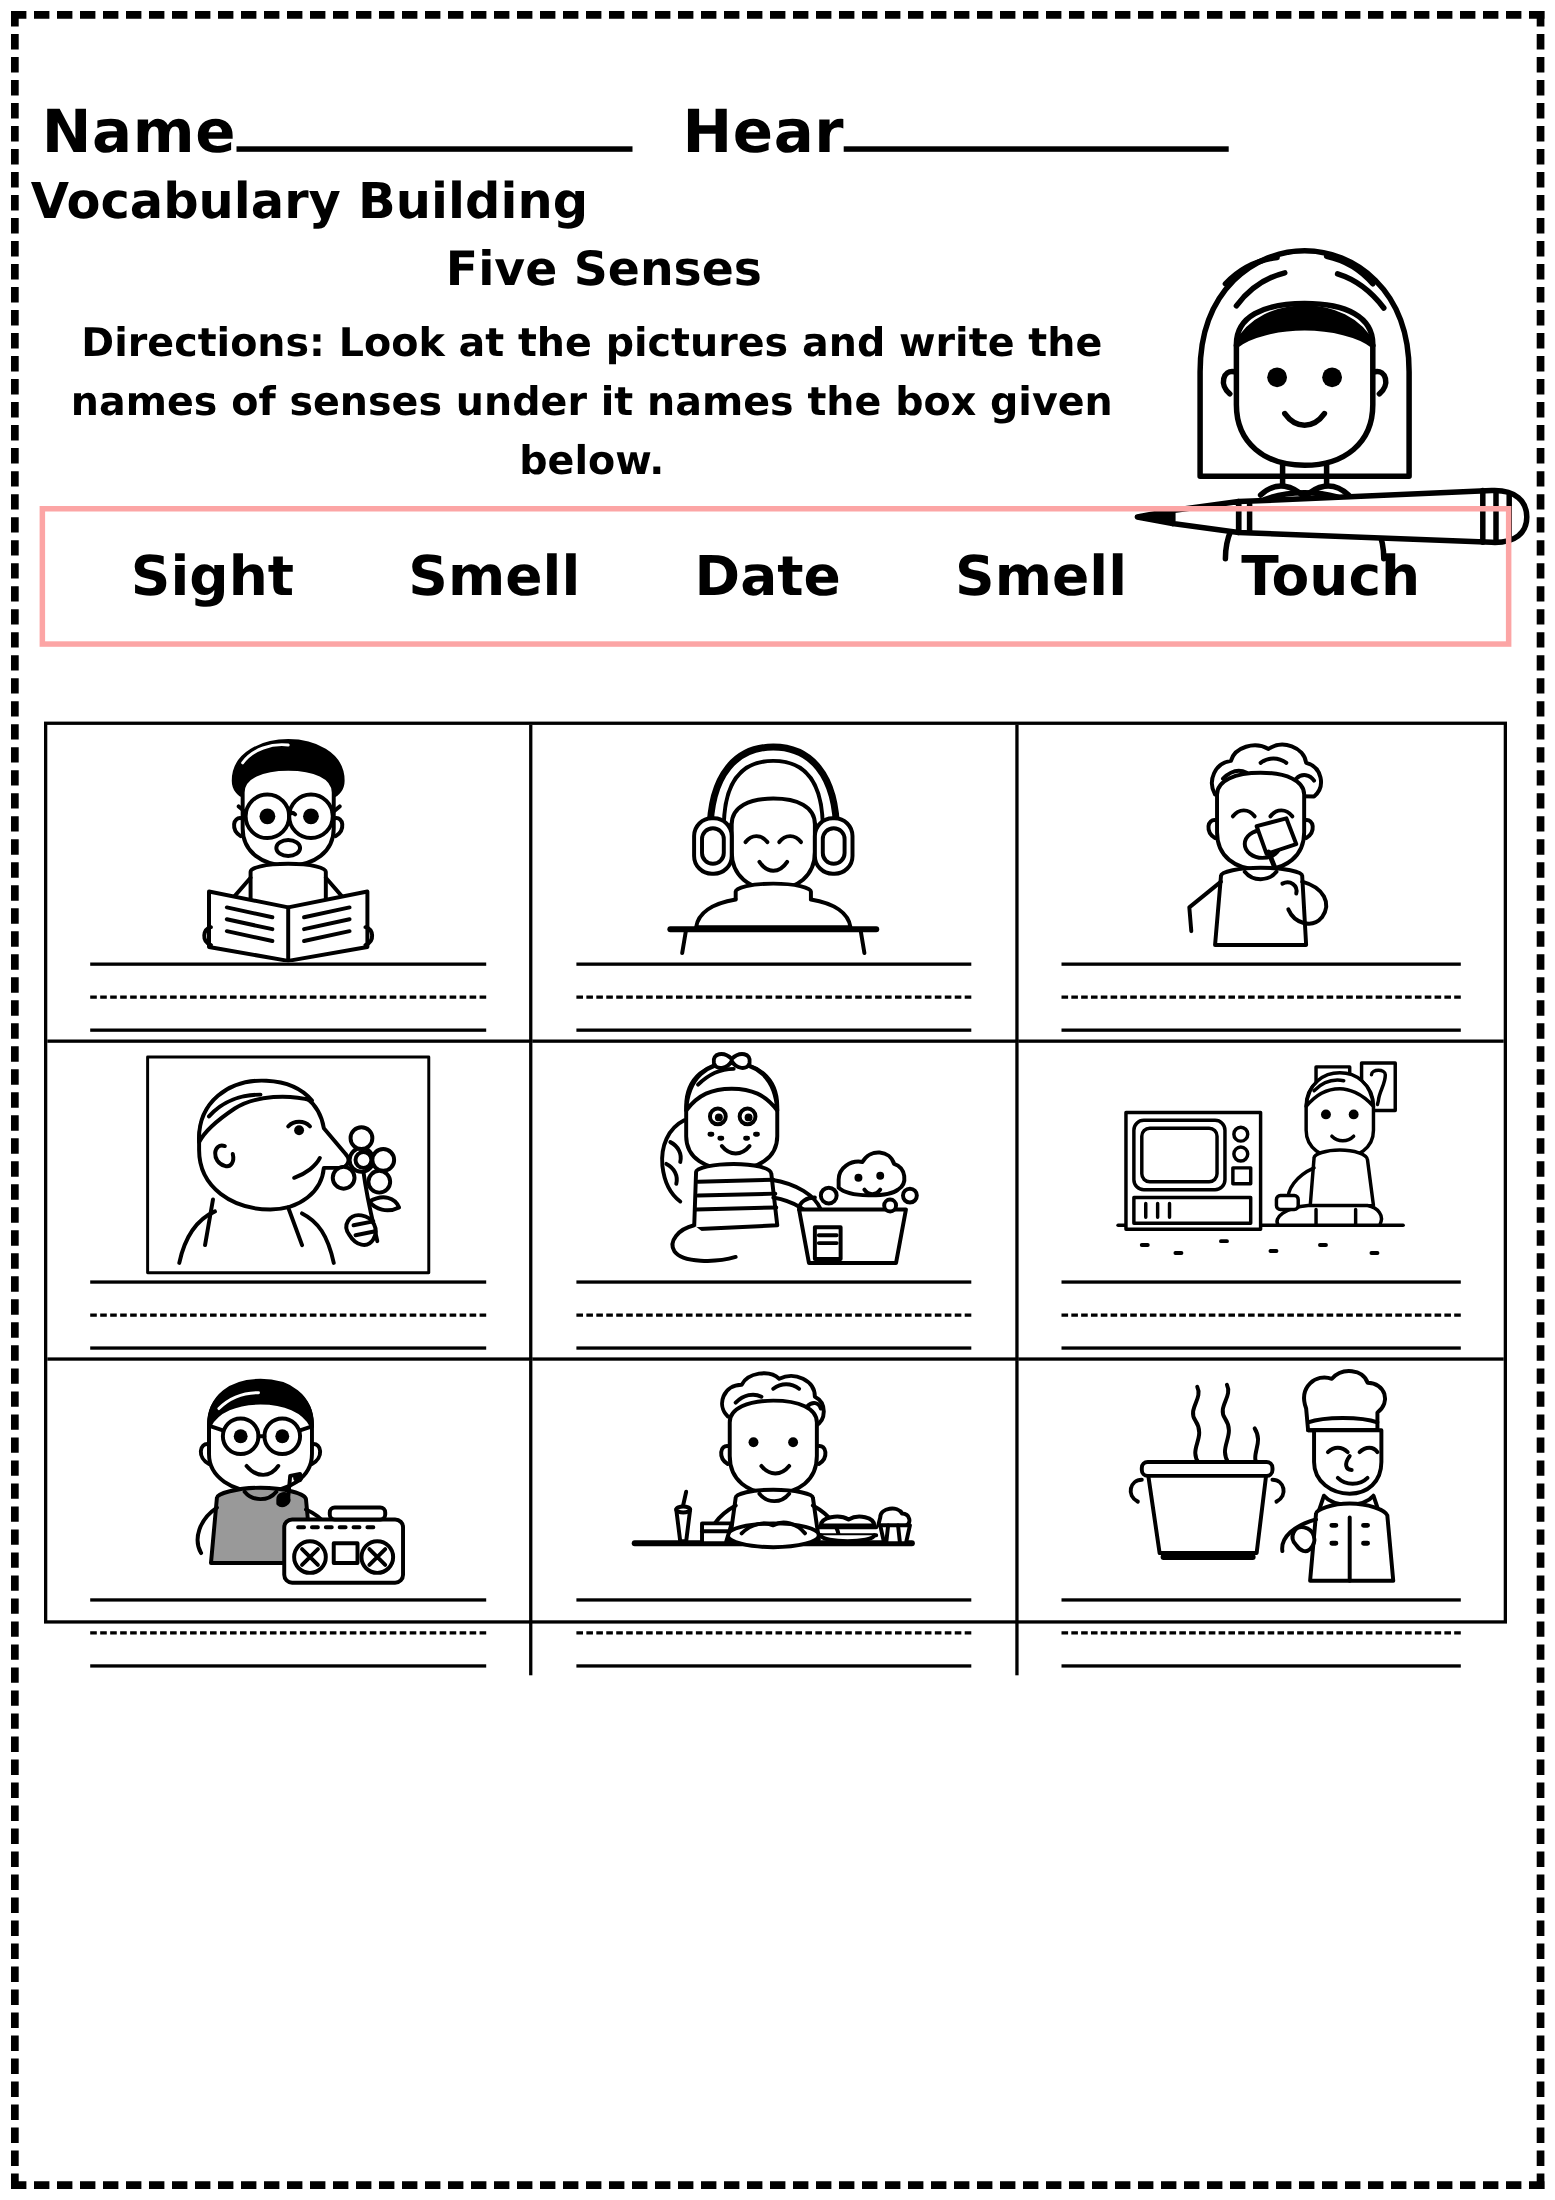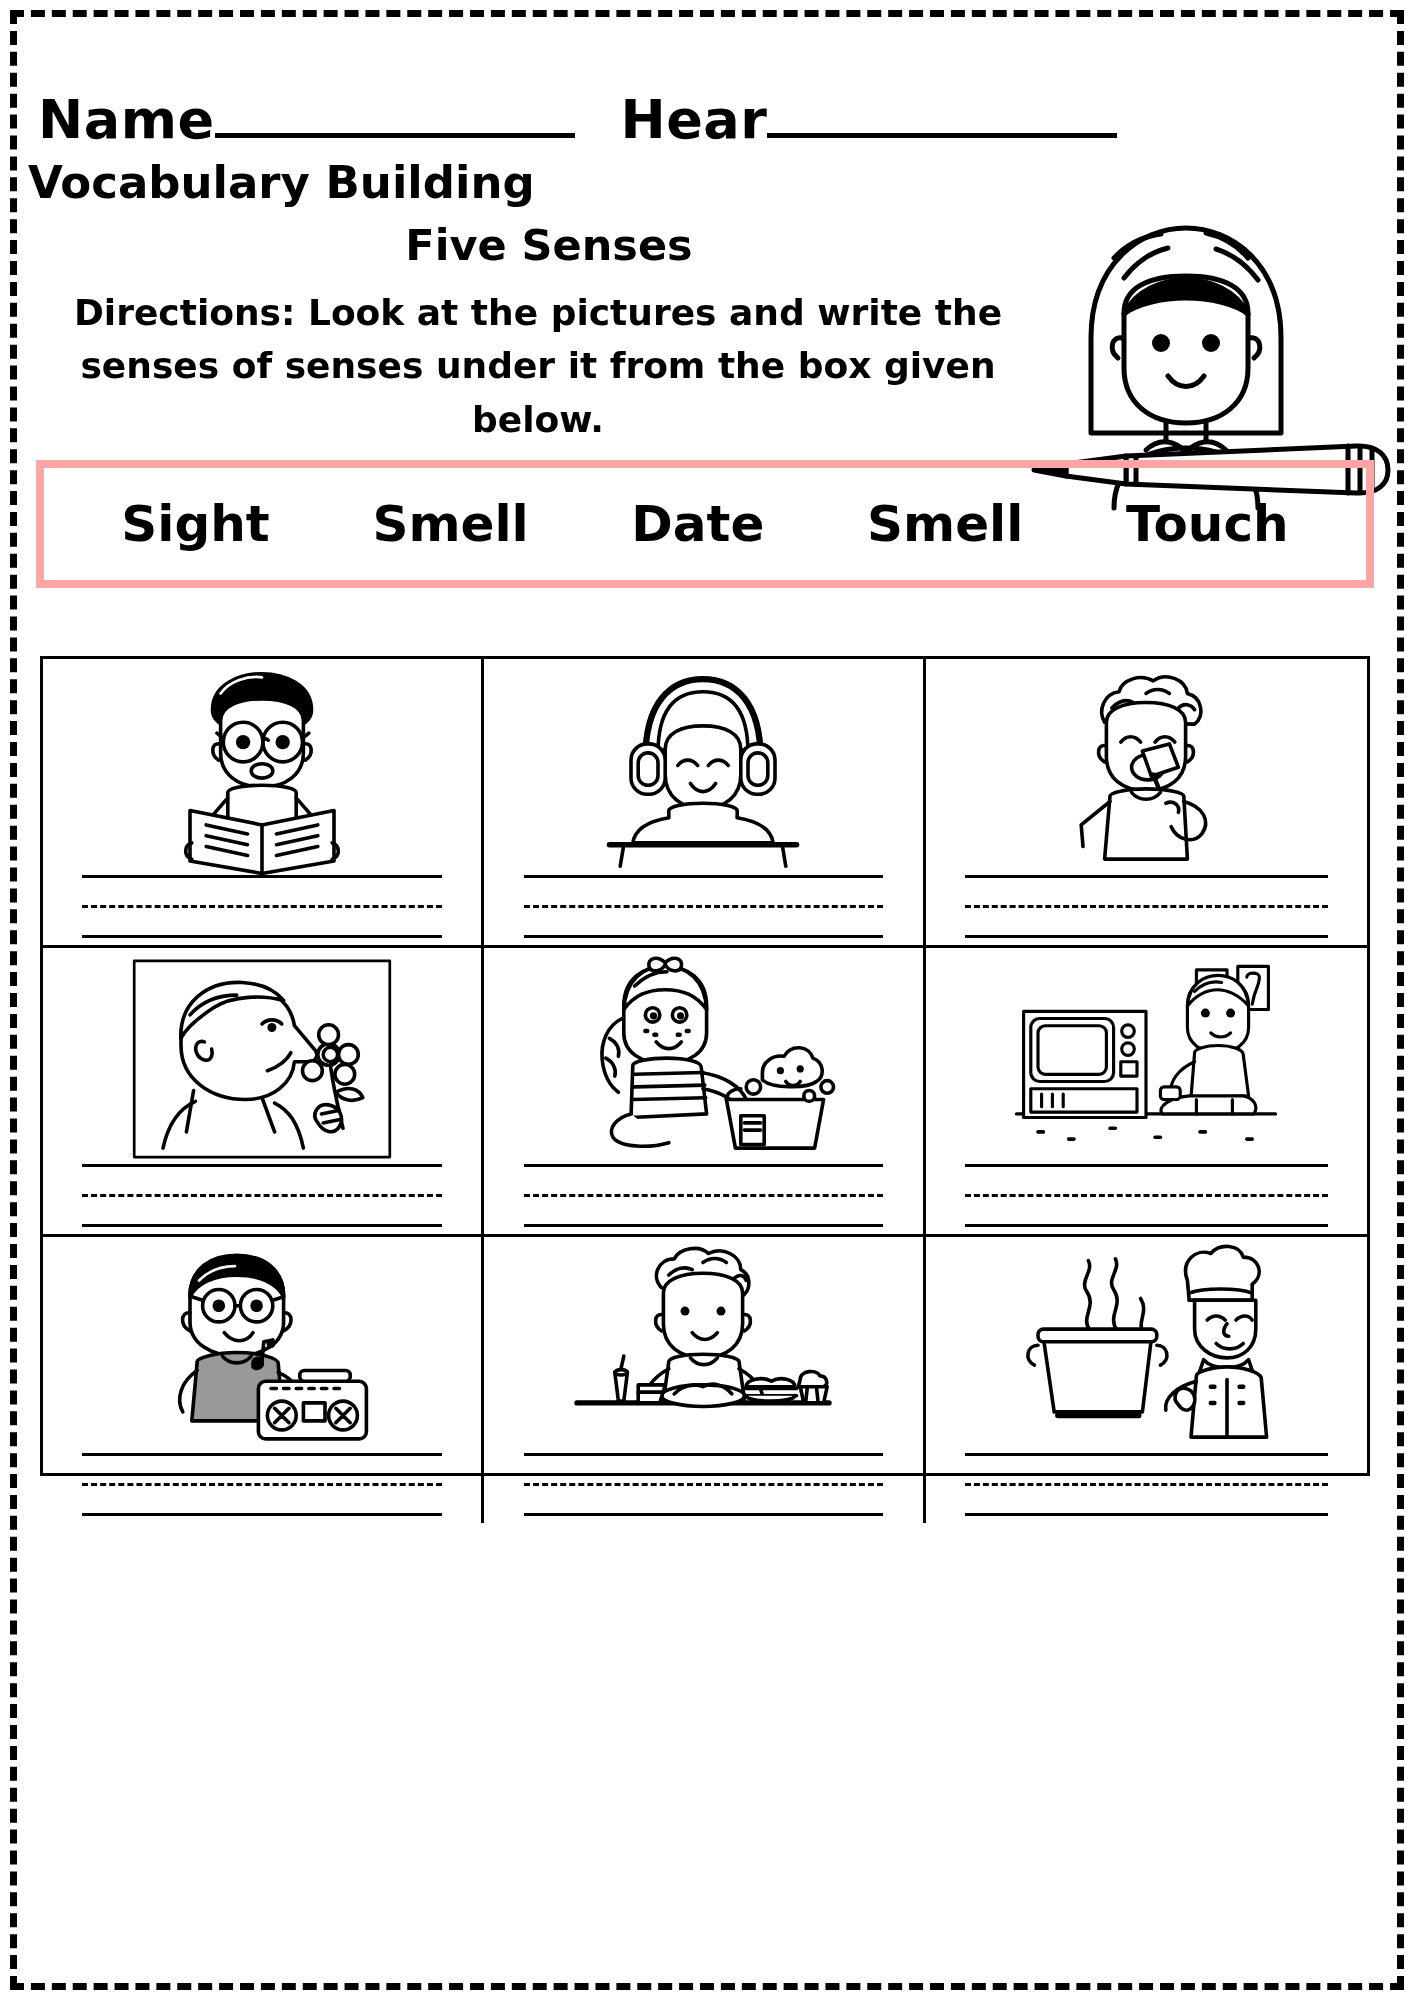--- a/index.html
+++ b/index.html
@@ -90,21 +90,21 @@
   }
 
   
   .wordbank {
     position: absolute;
     left: 8px;
     top: 432px;
     width: 1338px;
     height: 128px;
     box-sizing: border-box;
-    border: 8px solid #fca5a5;
+    border: 5px solid #fca5a5;
     display: flex;
     align-items: center;
   }
   .wordbank-inner {
     width: 100%;
     display: flex;
     justify-content: space-around;
     align-items: center;
     padding: 0 26px;
     box-sizing: border-box;
@@ -189,21 +189,21 @@
 
   <div class="namedate">
     <span class="lbl">Name</span>
     <span class="rule nm-rule"></span>
     <span class="lbl">Hear</span>
     <span class="rule dt-rule"></span>
   </div>
 
   <div class="title1">Vocabulary Building</div>
   <div class="title2">Five Senses</div>
-  <div class="directions">Directions: Look at the pictures and write the senses of senses under it from the box given below.</div>
+  <div class="directions">Directions: Look at the pictures and write the names of senses under it names the box given below.</div>
 
   <div class="illus">
     <svg viewBox="0 0 400 300" width="400" height="300" fill="none" stroke="#000" stroke-width="5" stroke-linecap="round" stroke-linejoin="round">
 
       <path d="M95 120 C95 45 145 10 190 10 C235 10 285 45 285 120 L285 215 L95 215 Z" fill="#fff" stroke="#000"></path>
 
       <path d="M118 40 C132 25 150 18 165 16"></path>
       <path d="M128 60 C140 44 156 34 172 30"></path>
       <path d="M252 40 C240 26 224 18 210 15"></path>
       <path d="M262 62 C250 46 236 36 220 31"></path>

